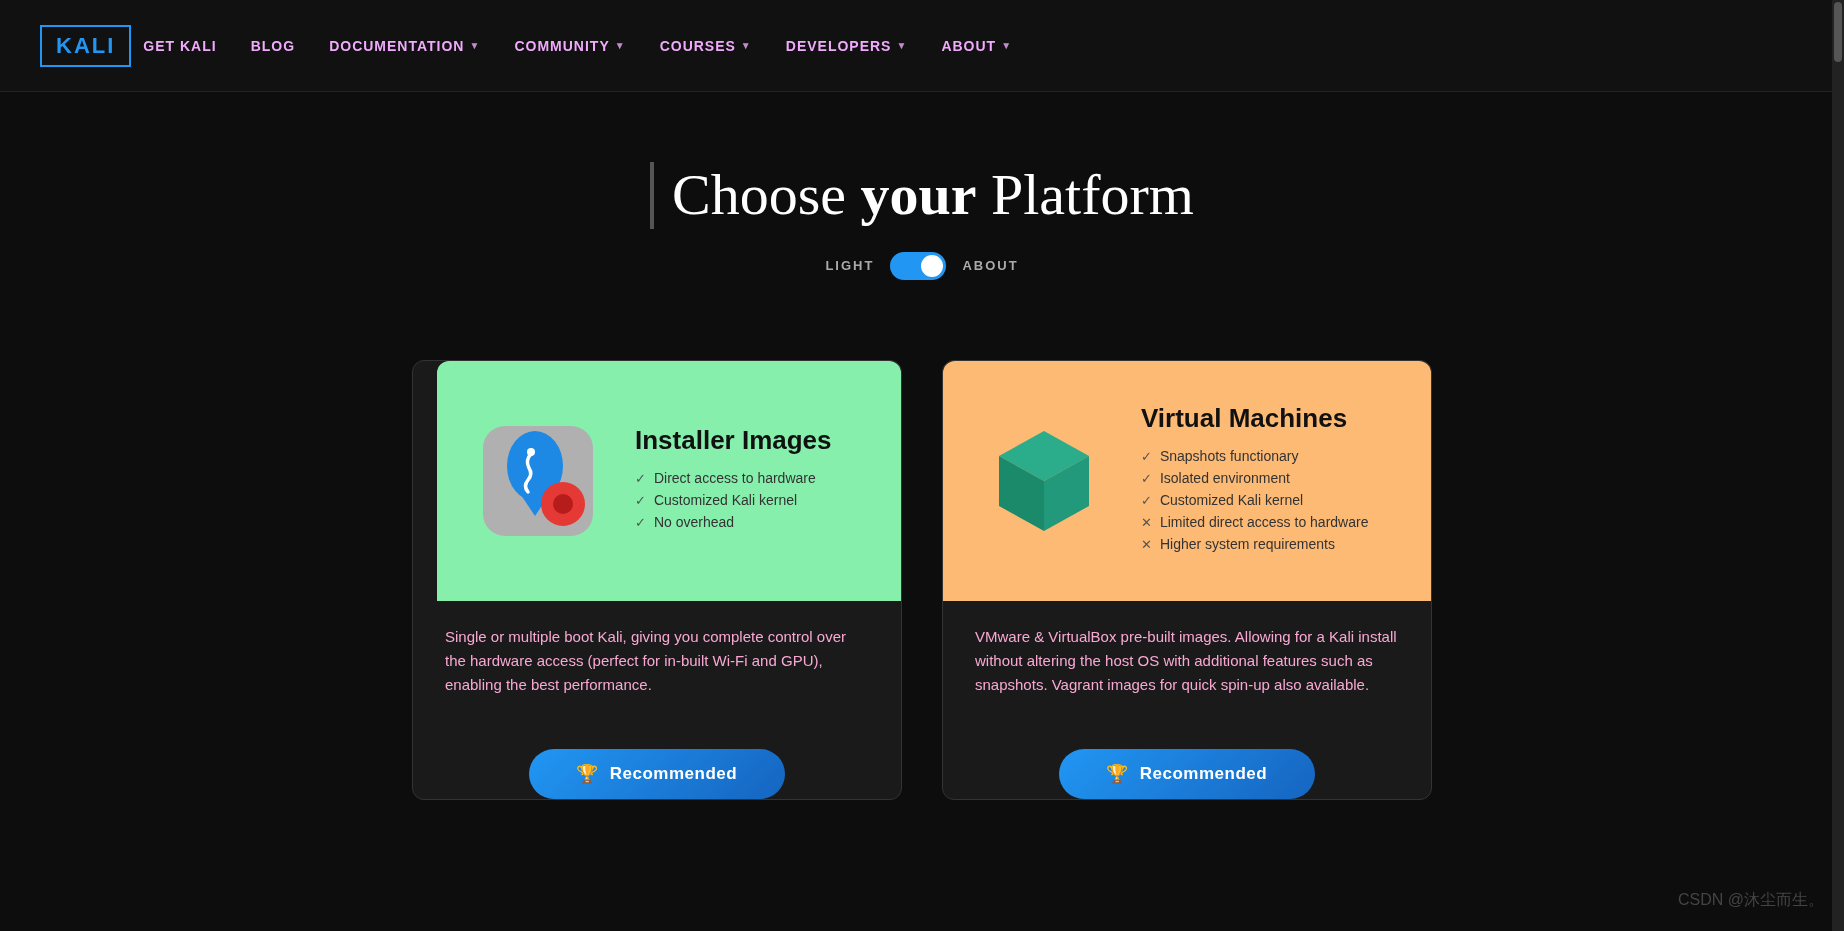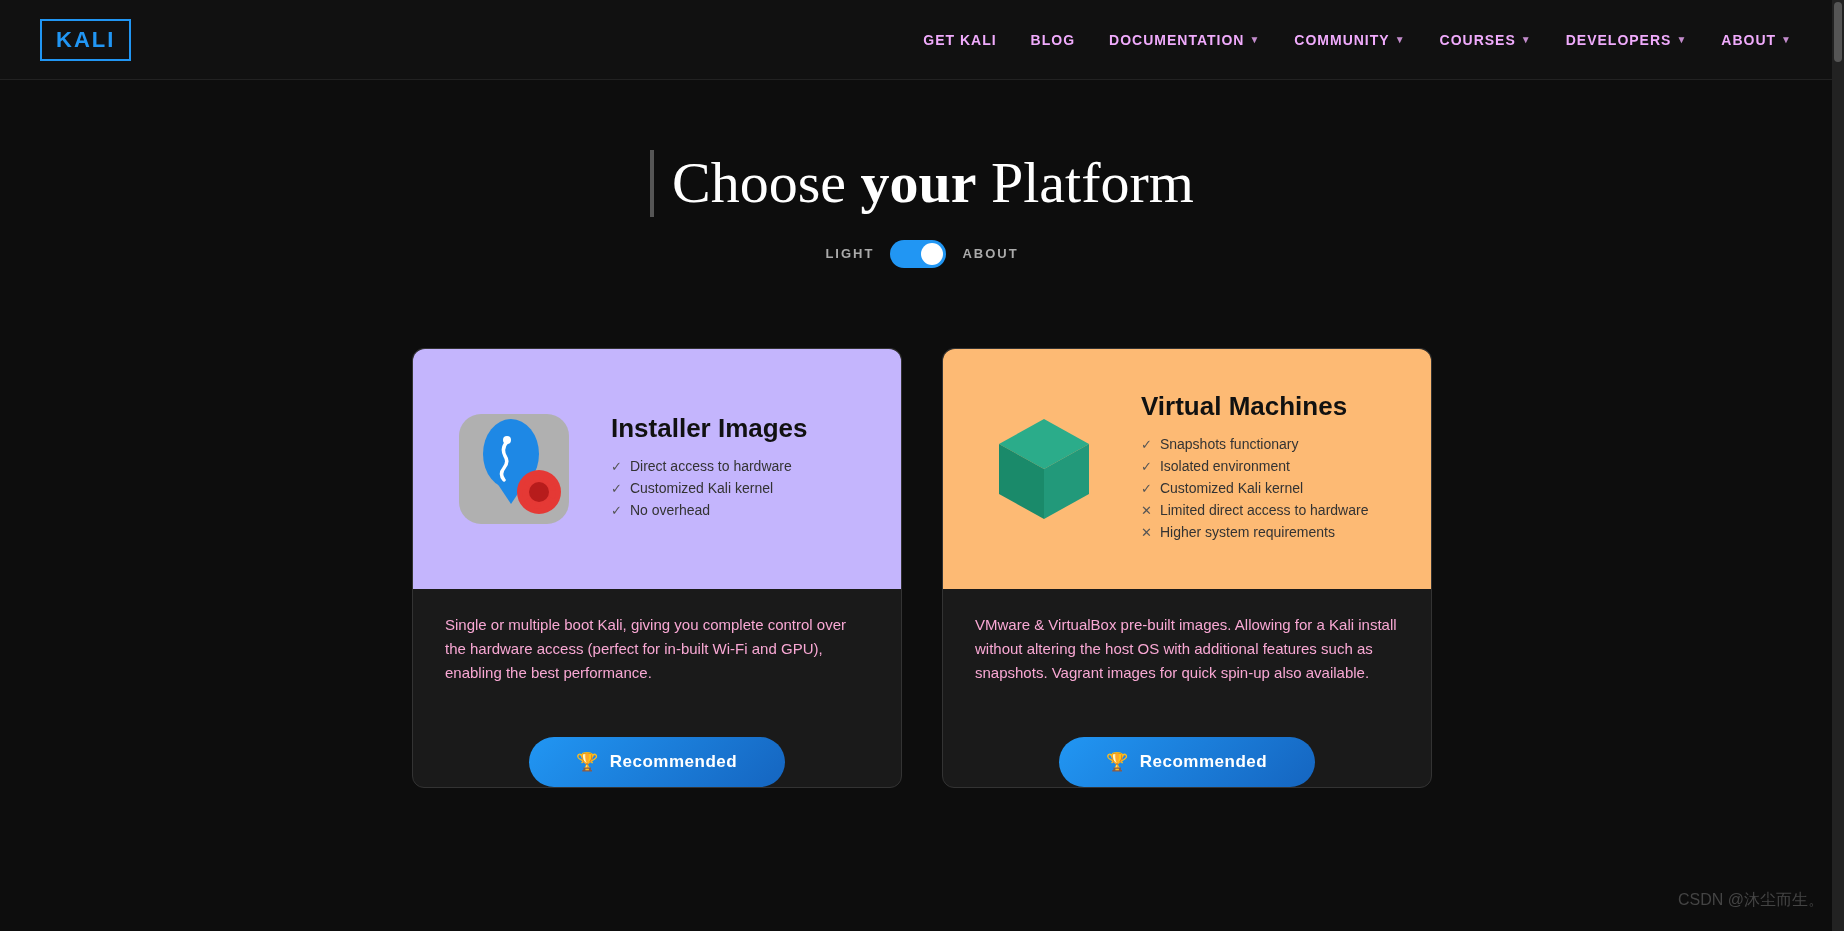--- a/index.html
+++ b/index.html
@@ -8,23 +8,22 @@
       color: #fff;
       font-family: 'Segoe UI', Arial, sans-serif;
       min-height: 931px;
       overflow-x: hidden;
     }
 
     
     nav {
       display: flex;
       align-items: center;
-      justify-content: space-between;
       padding: 0 40px;
-      height: 80px;
+      height: 92px;
       background: #111;
       border-bottom: 1px solid #222;
     }
     .logo-box {
       border: 2px solid #2196f3;
       padding: 6px 14px;
       color: #2196f3;
       font-weight: 900;
       font-size: 22px;
       letter-spacing: 2px;
@@ -138,21 +137,22 @@
 
     .card-top {
       border-radius: 12px 12px 0 0;
       padding: 32px 36px;
       display: flex;
       align-items: center;
       gap: 32px;
       min-height: 240px;
     }
     .card-top.light-gray {
-      background: #c4b5fd;
+      background: #86efac;
+      margin-left: 24px;
     }
     .card-top.light-mint {
       background: #fdba74;
     }
 
     
     .installer-icon {
       position: relative;
       width: 130px;
       height: 130px;

